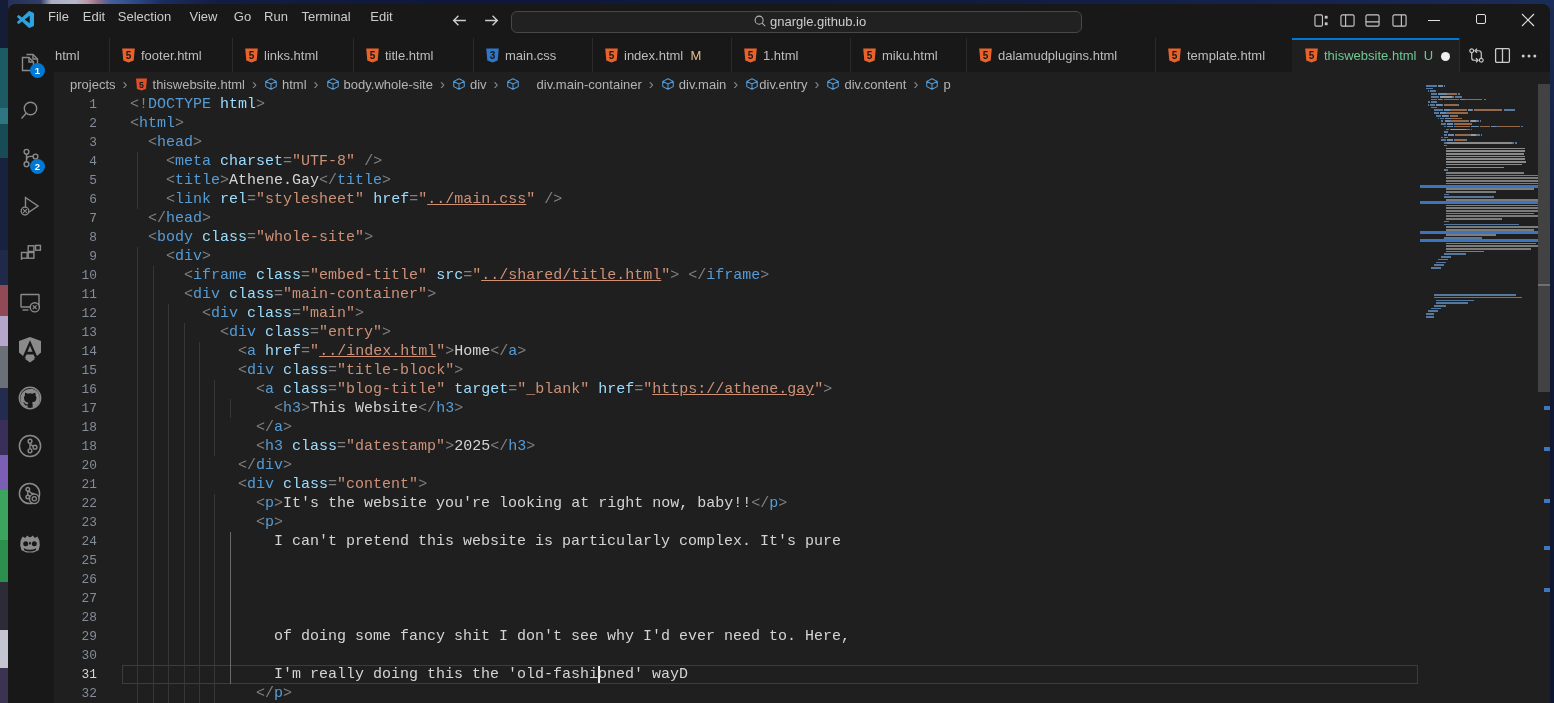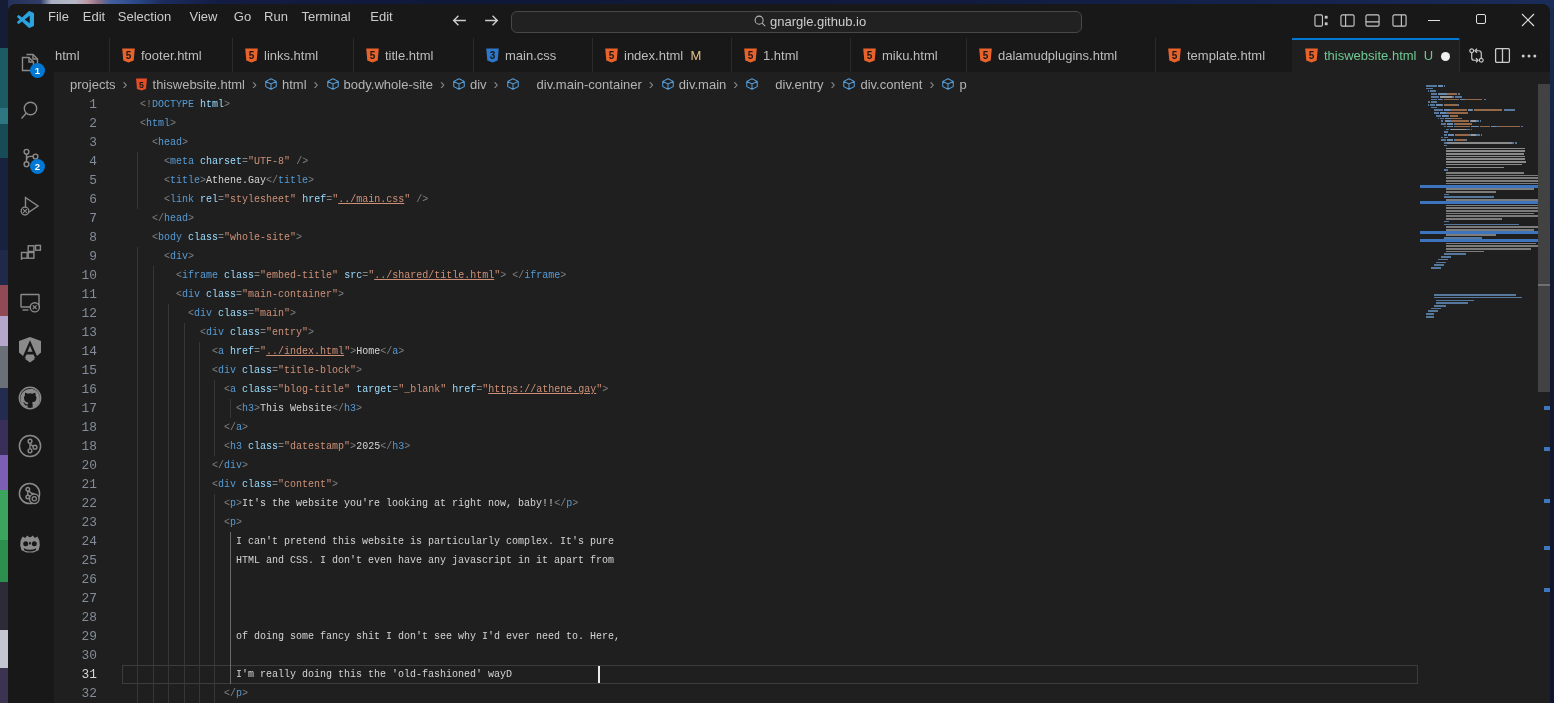--- a/index.html
+++ b/index.html
@@ -11,21 +11,21 @@
 
 #win{position:absolute;left:8px;top:4px;width:1542px;height:699px;background:#1f1f1f;border-radius:8px 8px 0 0;overflow:hidden}
 .menu{position:absolute;top:0;height:34px;line-height:34px;color:#cccccc;font-size:13px;transform:translateX(-50%)}
 .tsep{position:absolute;top:38px;width:1px;height:34px;background:#2b2b2b}
 .tlbl{position:absolute;top:38px;height:34px;line-height:35px;font-size:13px;color:#bdbdbd;white-space:pre}
 
 .bct{color:#b4b4b4;font-size:13px}
 .bchev{color:#8a8a8a;font-size:15px;margin:0 7px}
 .bcube{margin:0 0 -2px 0}
 
-.cl{position:absolute;left:140px;height:19px;line-height:19px;font-family:"Liberation Mono",monospace;font-size:10px;white-space:pre}
+.cl{position:absolute;left:130px;height:19px;line-height:19px;font-family:"Liberation Mono",monospace;font-size:15px;white-space:pre}
 .ln{position:absolute;left:40px;width:57px;height:19px;line-height:19px;text-align:right;font-family:"Liberation Mono",monospace;font-size:12.834px;color:#848c99}
 .lnc{color:#d7d7d7}
 .p{color:#808080}.t{color:#569cd6}.a{color:#9cdcfe}.s{color:#ce9178}.x{color:#d4d4d4}
 .u{color:#ce9178;text-decoration:underline}
 .gd{position:absolute;width:1px;background:#363636}
 .gda{position:absolute;width:1px;background:#6a6a6a}
 </style></head><body>
 <div id="wall"></div>
 <div id="win">
 <div class="abs" style="left:-8px;top:-4px;width:1554px;height:703px">
@@ -236,21 +236,21 @@
         </svg><span class="bct" style="margin-left:4px">html</span><span class="bchev">›</span><svg class="bcube" width="14" height="14" viewBox="0 0 16 16">
           <path d="M8 2 L14 5 L14 11 L8 14 L2 11 L2 5 Z M2 5 L8 8 L14 5 M8 8 L8 14" fill="none" stroke="#569cd6" stroke-width="1.2" stroke-linejoin="round"></path>
         </svg><span class="bct" style="margin-left:4px">body.whole-site</span><span class="bchev">›</span><svg class="bcube" width="14" height="14" viewBox="0 0 16 16">
           <path d="M8 2 L14 5 L14 11 L8 14 L2 11 L2 5 Z M2 5 L8 8 L14 5 M8 8 L8 14" fill="none" stroke="#569cd6" stroke-width="1.2" stroke-linejoin="round"></path>
         </svg><span class="bct" style="margin-left:4px">div</span><span class="bchev">›</span><svg class="bcube" width="14" height="14" viewBox="0 0 16 16">
           <path d="M8 2 L14 5 L14 11 L8 14 L2 11 L2 5 Z M2 5 L8 8 L14 5 M8 8 L8 14" fill="none" stroke="#569cd6" stroke-width="1.2" stroke-linejoin="round"></path>
         </svg><span class="bct" style="margin-left:17px">div.main-container</span><span class="bchev">›</span><svg class="bcube" width="14" height="14" viewBox="0 0 16 16">
           <path d="M8 2 L14 5 L14 11 L8 14 L2 11 L2 5 Z M2 5 L8 8 L14 5 M8 8 L8 14" fill="none" stroke="#569cd6" stroke-width="1.2" stroke-linejoin="round"></path>
         </svg><span class="bct" style="margin-left:4px">div.main</span><span class="bchev">›</span><svg class="bcube" width="14" height="14" viewBox="0 0 16 16">
           <path d="M8 2 L14 5 L14 11 L8 14 L2 11 L2 5 Z M2 5 L8 8 L14 5 M8 8 L8 14" fill="none" stroke="#569cd6" stroke-width="1.2" stroke-linejoin="round"></path>
-        </svg><span class="bct" style="margin-left:16px">div.entry</span><span class="bchev">›</span><svg class="bcube" width="14" height="14" viewBox="0 0 16 16">
+        </svg><span class="bct" style="margin-left:0">div.entry</span><span class="bchev">›</span><svg class="bcube" width="14" height="14" viewBox="0 0 16 16">
           <path d="M8 2 L14 5 L14 11 L8 14 L2 11 L2 5 Z M2 5 L8 8 L14 5 M8 8 L8 14" fill="none" stroke="#569cd6" stroke-width="1.2" stroke-linejoin="round"></path>
         </svg><span class="bct" style="margin-left:4px">div.content</span><span class="bchev">›</span><svg class="bcube" width="14" height="14" viewBox="0 0 16 16">
           <path d="M8 2 L14 5 L14 11 L8 14 L2 11 L2 5 Z M2 5 L8 8 L14 5 M8 8 L8 14" fill="none" stroke="#569cd6" stroke-width="1.2" stroke-linejoin="round"></path>
         </svg><span class="bct" style="margin-left:4px">p</span></div>
       <div class="abs" style="left:122px;top:665px;width:1296px;height:19px;border:1px solid #3c3c3c"></div>
       <div class="gd" style="left:137.4px;top:152px;height:57px"></div>
       <div class="gd" style="left:137.4px;top:247px;height:456px"></div>
       <div class="gd" style="left:152.8px;top:266px;height:437px"></div>
       <div class="gd" style="left:168.2px;top:304px;height:399px"></div>
       <div class="gd" style="left:183.6px;top:323px;height:380px"></div>
@@ -300,21 +300,20 @@
       <div class="cl" style="top:456px"><span class="x">            </span><span class="p">&lt;/</span><span class="t">div</span><span class="p">&gt;</span></div>
       <div class="ln" style="top:456px">20</div>
       <div class="cl" style="top:475px"><span class="x">            </span><span class="p">&lt;</span><span class="t">div</span><span class="x"> </span><span class="a">class</span><span class="p">=</span><span class="s">"content"</span><span class="p">&gt;</span></div>
       <div class="ln" style="top:475px">21</div>
       <div class="cl" style="top:494px"><span class="x">              </span><span class="p">&lt;</span><span class="t">p</span><span class="p">&gt;</span><span class="x">It's the website you're looking at right now, baby!!</span><span class="p">&lt;/</span><span class="t">p</span><span class="p">&gt;</span></div>
       <div class="ln" style="top:494px">22</div>
       <div class="cl" style="top:513px"><span class="x">              </span><span class="p">&lt;</span><span class="t">p</span><span class="p">&gt;</span></div>
       <div class="ln" style="top:513px">23</div>
       <div class="cl" style="top:532px"><span class="x">                I can't pretend this website is particularly complex. It's pure</span></div>
       <div class="ln" style="top:532px">24</div>
-      <div class="cl" style="top:551px"><span class="x">                HTML and CSS. I don't even have any javascript in it apart from</span></div>
       <div class="ln" style="top:551px">25</div>
       <div class="ln" style="top:570px">26</div>
       <div class="ln" style="top:589px">27</div>
       <div class="ln" style="top:608px">28</div>
       <div class="cl" style="top:627px"><span class="x">                of doing some fancy shit I don't see why I'd ever need to. Here,</span></div>
       <div class="ln" style="top:627px">29</div>
       <div class="ln" style="top:646px">30</div>
       <div class="cl" style="top:665px"><span class="x">                I'm really doing this the 'old-fashioned' wayD</span></div>
       <div class="ln lnc" style="top:665px">31</div>
       <div class="cl" style="top:684px"><span class="x">              </span><span class="p">&lt;/</span><span class="t">p</span><span class="p">&gt;</span></div>

